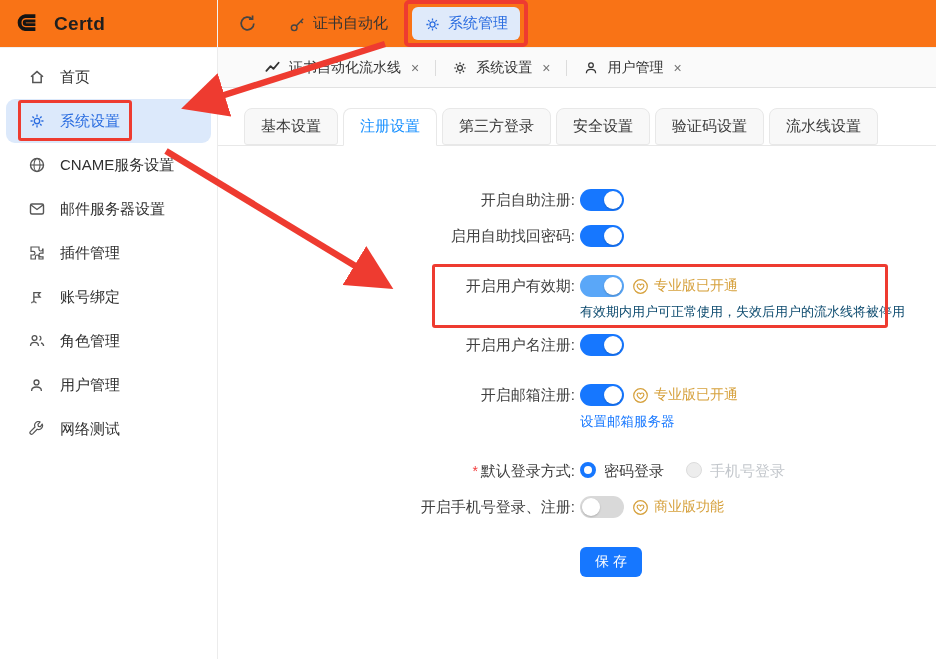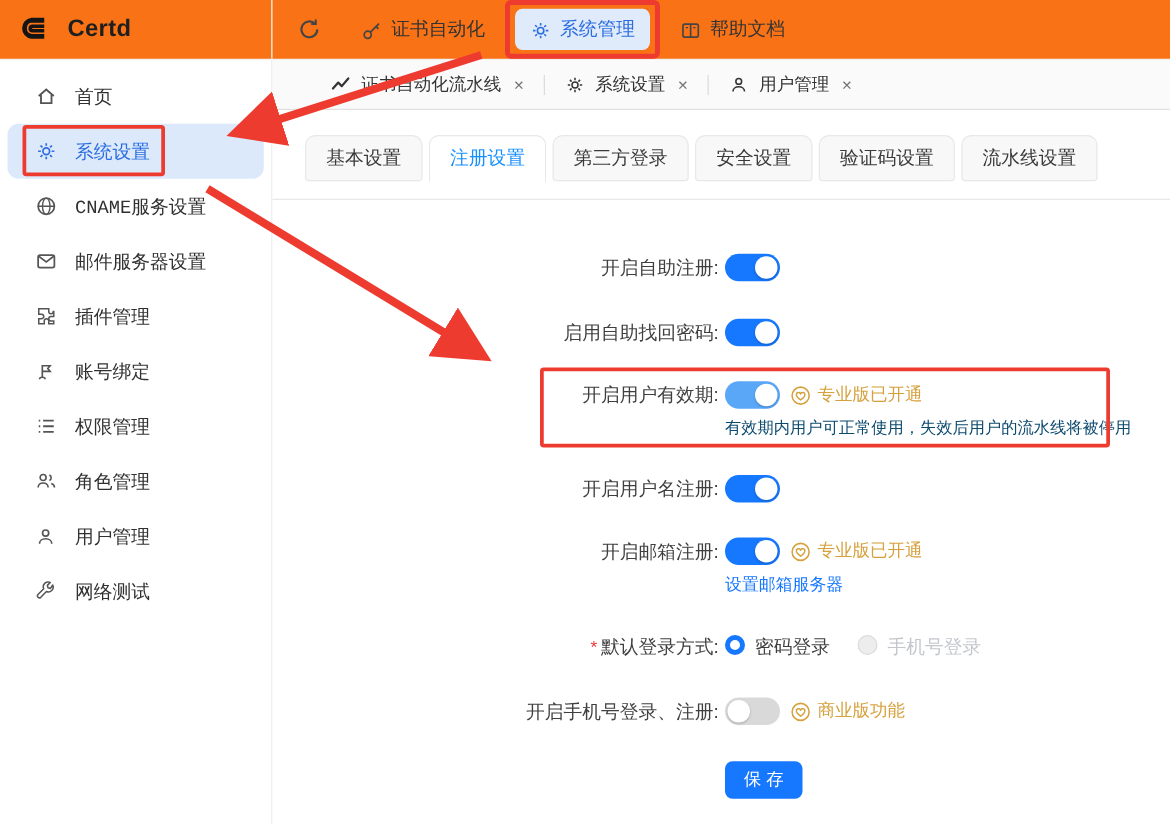--- a/index.html
+++ b/index.html
@@ -19,50 +19,50 @@
   .nav-item-wrap { position:relative; margin-right:12px; }
   .nav-item { display:flex; align-items:flex-end; gap:7px; font-size:15px; color:#333; padding:7px 12px; border-radius:6px; cursor:pointer; }
   .nav-item .nicon { display:flex; color:#444; }
   .nav-item.active { background:#dfeafa; color:#2b6de0; }
   .nav-item.active .nicon { color:#2b6de0; }
   .redbox-nav { position:absolute; left:-8px; top:-7px; right:-8px; bottom:-7px; border:4px solid #ee3b30; border-radius:5px; pointer-events:none; z-index:30; }
 
   
   .main { display:flex; height:611px; }
   .sidebar { width:218px; border-right:1px solid #ececec; padding-top:7px; background:#fff; flex:none; }
-  .side-item { height:44px; display:flex; align-items:center; gap:13px; padding-left:22px; margin:0 6px; border-radius:9px; font-size:15px; color:#303030; position:relative; cursor:pointer;font-family:Liberation Mono, monospace; }
+  .side-item { height:44px; display:flex; align-items:center; gap:13px; padding-left:22px; margin:0 6px; border-radius:9px; font-size:15px; color:#303030; position:relative; cursor:pointer; }
   .side-item .sicon { width:19px; display:flex; color:#555; flex:none; }
   .side-item.active { background:#dce9fb; color:#2b6de0; }
   .side-item.active .sicon { color:#2b6de0; }
   .redbox-side { position:absolute; left:12px; top:1px; width:114px; height:41px; border:3.5px solid #ee3b30; border-radius:3px; pointer-events:none; z-index:30; }
 
   .content { flex:1; display:flex; flex-direction:column; min-width:0; }
 
   
   .pagetabs { height:40px; background:#fafafa; border-bottom:1px solid #e2e2e2; display:flex; align-items:center; padding-left:30px; flex:none; }
   .ptab { display:flex; align-items:center; font-size:14px; color:#333; padding:0 16px; cursor:pointer; }
   .ptab .picon { display:flex; color:#333; margin-right:8px; }
   .ptab .close { color:#737373; font-size:14px; margin-left:10px; cursor:pointer; }
   .pt-div { width:1px; height:16px; background:#dcdcdc; flex:none; }
 
   
   .settings { flex:1; background:#fff; display:flex; flex-direction:column; }
-  .chips { padding:20px 0 14px 26px; border-bottom:1px solid #e8e8e8; display:flex; flex:none; }
+  .chips { padding:20px 0 0 26px; border-bottom:1px solid #e8e8e8; display:flex; flex:none; }
   .chip { padding:8px 16px; font-size:15px; color:#3a3a3a; background:#f8f8f8; border:1px solid #e8e8e8; border-radius:8px 8px 3px 3px; margin-right:5px; cursor:pointer; white-space:nowrap; }
   .chip.active { background:#fff; color:#1890ff; border-bottom-color:#fff; margin-bottom:-1px; border-radius:8px 8px 0 0; padding-bottom:9px; }
 
   
   .form { padding-top:42px; }
   .frow { display:flex; align-items:center; min-height:24px; }
   .flabel { width:357px; text-align:right; font-size:15px; color:#3f3f3f; flex:none; }
   .fctrl { margin-left:5px; display:flex; align-items:center; gap:8px; }
   .fblock { position:relative; }
   .fdesc { margin-left:362px; margin-top:5px; font-size:13px; color:#0c4a6e; }
   .flink { margin-left:362px; margin-top:6px; font-size:13.5px; color:#1677ff; cursor:pointer; width:fit-content; }
-  .mt32 { margin-top:28px; } .mt26 { margin-top:26px; } .mt28 { margin-top:28px; }
+  .mt32 { margin-top:12px; } .mt26 { margin-top:26px; } .mt28 { margin-top:28px; }
 
   .switch { width:44px; height:22px; border-radius:11px; background:#d9d9d9; position:relative; display:inline-block; cursor:pointer; flex:none; }
   .switch.on { background:#1677ff; }
   .switch.on.light { background:#5aa7f8; }
   .switch .knob { position:absolute; top:2px; left:2px; width:18px; height:18px; border-radius:50%; background:#fff; box-shadow:0 1px 2px rgba(0,0,0,.2); }
   .switch.on .knob { left:auto; right:2px; }
 
   .badge { display:flex; align-items:center; gap:5px; color:#d6a13d; font-size:14px; }
   .badge .bicon { display:flex; }
 
@@ -117,32 +117,20 @@
         <span class="nicon">
           <svg viewBox="0 0 20 20" width="17" height="17">
             <circle cx="10" cy="10" r="3" fill="none" stroke="currentColor" stroke-width="1.5"></circle>
             <path d="M10 2.8v2.4M10 14.8v2.4M2.8 10h2.4M14.8 10h2.4M4.9 4.9l1.7 1.7M13.4 13.4l1.7 1.7M15.1 4.9l-1.7 1.7M6.6 13.4l-1.7 1.7" stroke="currentColor" stroke-width="1.5" fill="none"></path>
           </svg>
         </span>
         <span>系统管理</span>
       </span>
       <span class="redbox-nav"></span>
     </span>
-    <span class="nav-item-wrap">
-      <span class="nav-item">
-        <span class="nicon">
-          <svg viewBox="0 0 18 18" width="17" height="17">
-            <rect x="2.5" y="3.5" width="13" height="11" rx="1.5" fill="none" stroke="currentColor" stroke-width="1.4"></rect>
-            <path d="M9 3.5v11" stroke="currentColor" stroke-width="1.4"></path>
-            <path d="M4.8 6.5h2M11.2 6.5h2" stroke="currentColor" stroke-width="1.1"></path>
-          </svg>
-        </span>
-        <span>帮助文档</span>
-      </span>
-    </span>
   </div>
 </div>
 
 <div class="main">
 
   <div class="sidebar">
     <div class="side-item">
       <span class="sicon">
         <svg viewBox="0 0 18 18" width="18" height="18">
             <path d="M3 8.8 9 3.6l6 5.2" fill="none" stroke="currentColor" stroke-width="1.5"></path>
@@ -190,29 +178,20 @@
     </div>
     <div class="side-item">
       <span class="sicon">
         <svg viewBox="0 0 18 18" width="17" height="17">
             <path d="M6.2 14V3.2" stroke="currentColor" stroke-width="1.4" fill="none"></path>
             <path d="M6.2 3.8h6.6l-2 2.4 2 2.4H6.2" fill="none" stroke="currentColor" stroke-width="1.4"></path>
             <path d="M3.8 15.2c0-1 1.1-1.7 2.4-1.7s2.4.7 2.4 1.7" fill="none" stroke="currentColor" stroke-width="1.3"></path>
           </svg>
       </span>
       <span>账号绑定</span>
-    </div>
-    <div class="side-item">
-      <span class="sicon">
-        <svg viewBox="0 0 18 18" width="18" height="18">
-            <path d="M6.5 4.5H15M6.5 9H15M6.5 13.5H15" stroke="currentColor" stroke-width="1.5"></path>
-            <path d="M3 4.5h1.2M3 9h1.2M3 13.5h1.2" stroke="currentColor" stroke-width="1.5"></path>
-          </svg>
-      </span>
-      <span>权限管理</span>
     </div>
     <div class="side-item">
       <span class="sicon">
         <svg viewBox="0 0 18 18" width="18" height="18">
             <circle cx="6.5" cy="6" r="2.4" fill="none" stroke="currentColor" stroke-width="1.3"></circle>
             <path d="M2.5 14c0-2.2 1.8-3.6 4-3.6s4 1.4 4 3.6" fill="none" stroke="currentColor" stroke-width="1.3"></path>
             <path d="M11.5 4a2.4 2.4 0 0 1 0 4.4M13 10.8c1.6.5 2.6 1.7 2.6 3.2" fill="none" stroke="currentColor" stroke-width="1.3"></path>
           </svg>
       </span>
       <span>角色管理</span>

